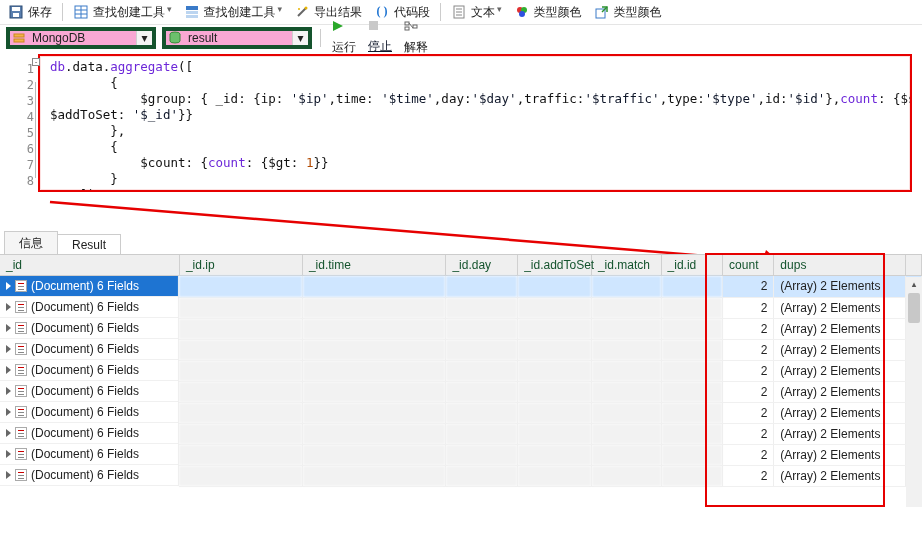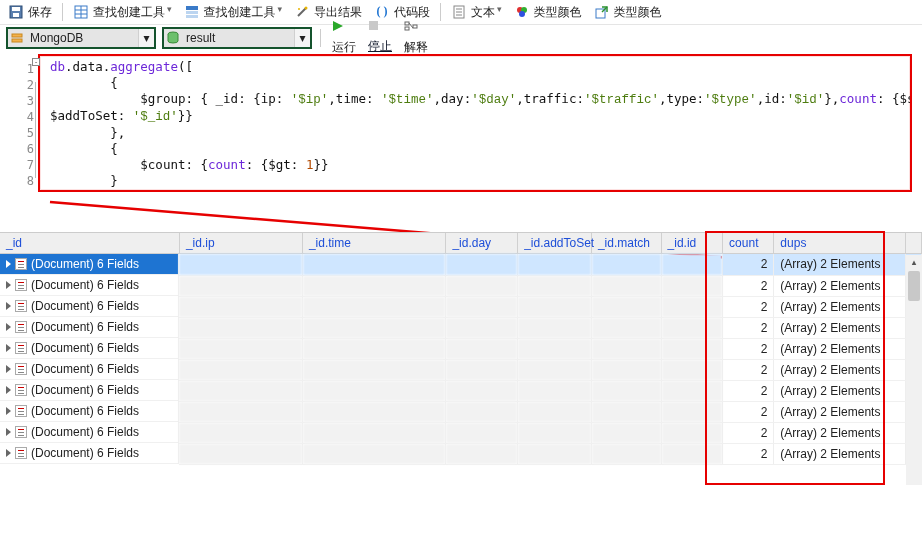--- a/index.html
+++ b/index.html
@@ -31,23 +31,23 @@
   .tb-arrow { font-size:9px; color:#666; margin-left:-2px;}
   
   .toolbar2 {
     height: 26px;
     display:flex; align-items:center;
     padding:0 6px; gap:6px;
     border-top:1px solid #e5e5e5;
   }
   .combo {
     display:flex; align-items:center;
-    border:2px solid #14532d;
+    border:4px solid #14532d;
     height:22px;
-    background:#e5e5e5;
+    background:#f9a8d4;
   }
   .combo .combo-icon { width:18px; display:flex; align-items:center; justify-content:center; }
   .combo .combo-label { padding:0 4px; flex:1; }
   .combo .combo-drop {
     width:16px; height:100%;
     display:flex; align-items:center; justify-content:center;
     border-left:1px solid #d0d0d0; background:#f4f4f4;
   }
   .toolbar2 .ctl {
     display:flex; align-items:flex-start; gap:4px;
@@ -83,21 +83,21 @@
     padding:3px 0 3px 10px;
     white-space:pre;
     overflow:hidden;
   }
   .fold { position:absolute; left:32px; top:58px; width:8px; }
   .fold-box {
     width:8px; height:8px; border:1px solid #888; font-size:8px; line-height:6px;
     text-align:center; background:#fff; color:#555;
   }
   .c-kw  { color:#6d28d9; }
-  .c-str { color:#4d7c0f; font-weight:500;font-family:Liberation Mono, monospace;}
+  .c-str { color:#0f172a; font-weight:500;}
   .c-num { color:#b24a00; }
   .c-black{color:#111;}
   
   .arrow-svg {
     position:absolute;
     top: 200px;
     left: 10px;
     width: 900px;
     height: 80px;
     pointer-events:none;
@@ -136,21 +136,21 @@
   }
   .grid th {
     background:#efefef;
     border-right:1px solid #d0d0d0;
     border-bottom:1px solid #cfcfcf;
     font-weight:normal;
     text-align:left;
     padding:3px 6px;
     height:20px;
     font-size:12px;
-    color:#1d4ed8;
+    color:#14532d;
   }
   .grid td {
     border-right:1px solid #eee;
     border-bottom:1px solid #f0f0f0;
     padding:2px 6px;
     height:21px;
     font-size:12px;
     vertical-align:middle;
   }
   .grid tr.sel td { background:#cfe6ff; }
@@ -370,20 +370,24 @@
 <span class="c-black">        }</span>
 <span class="c-black">    ])</span></div>
 </div>
 
 <svg class="arrow-svg">
   <line x1="40" y1="2" x2="770" y2="62" stroke="#e60000" stroke-width="2.5"></line>
   <polygon points="770,62 756,50 752,62" fill="#e60000"></polygon>
 </svg>
 
 <div class="result-area">
+  <div class="tabs">
+    <div class="tab"><span>信息</span></div>
+    <div class="tab active"><span>Result</span></div>
+  </div>
 
   <div class="grid" style="position:relative">
     <table>
       <colgroup>
         <col style="width:175px">
           <col style="width:120px">
           <col style="width:140px">
         <col style="width:70px">
           <col style="width:72px">
           <col style="width:68px">

